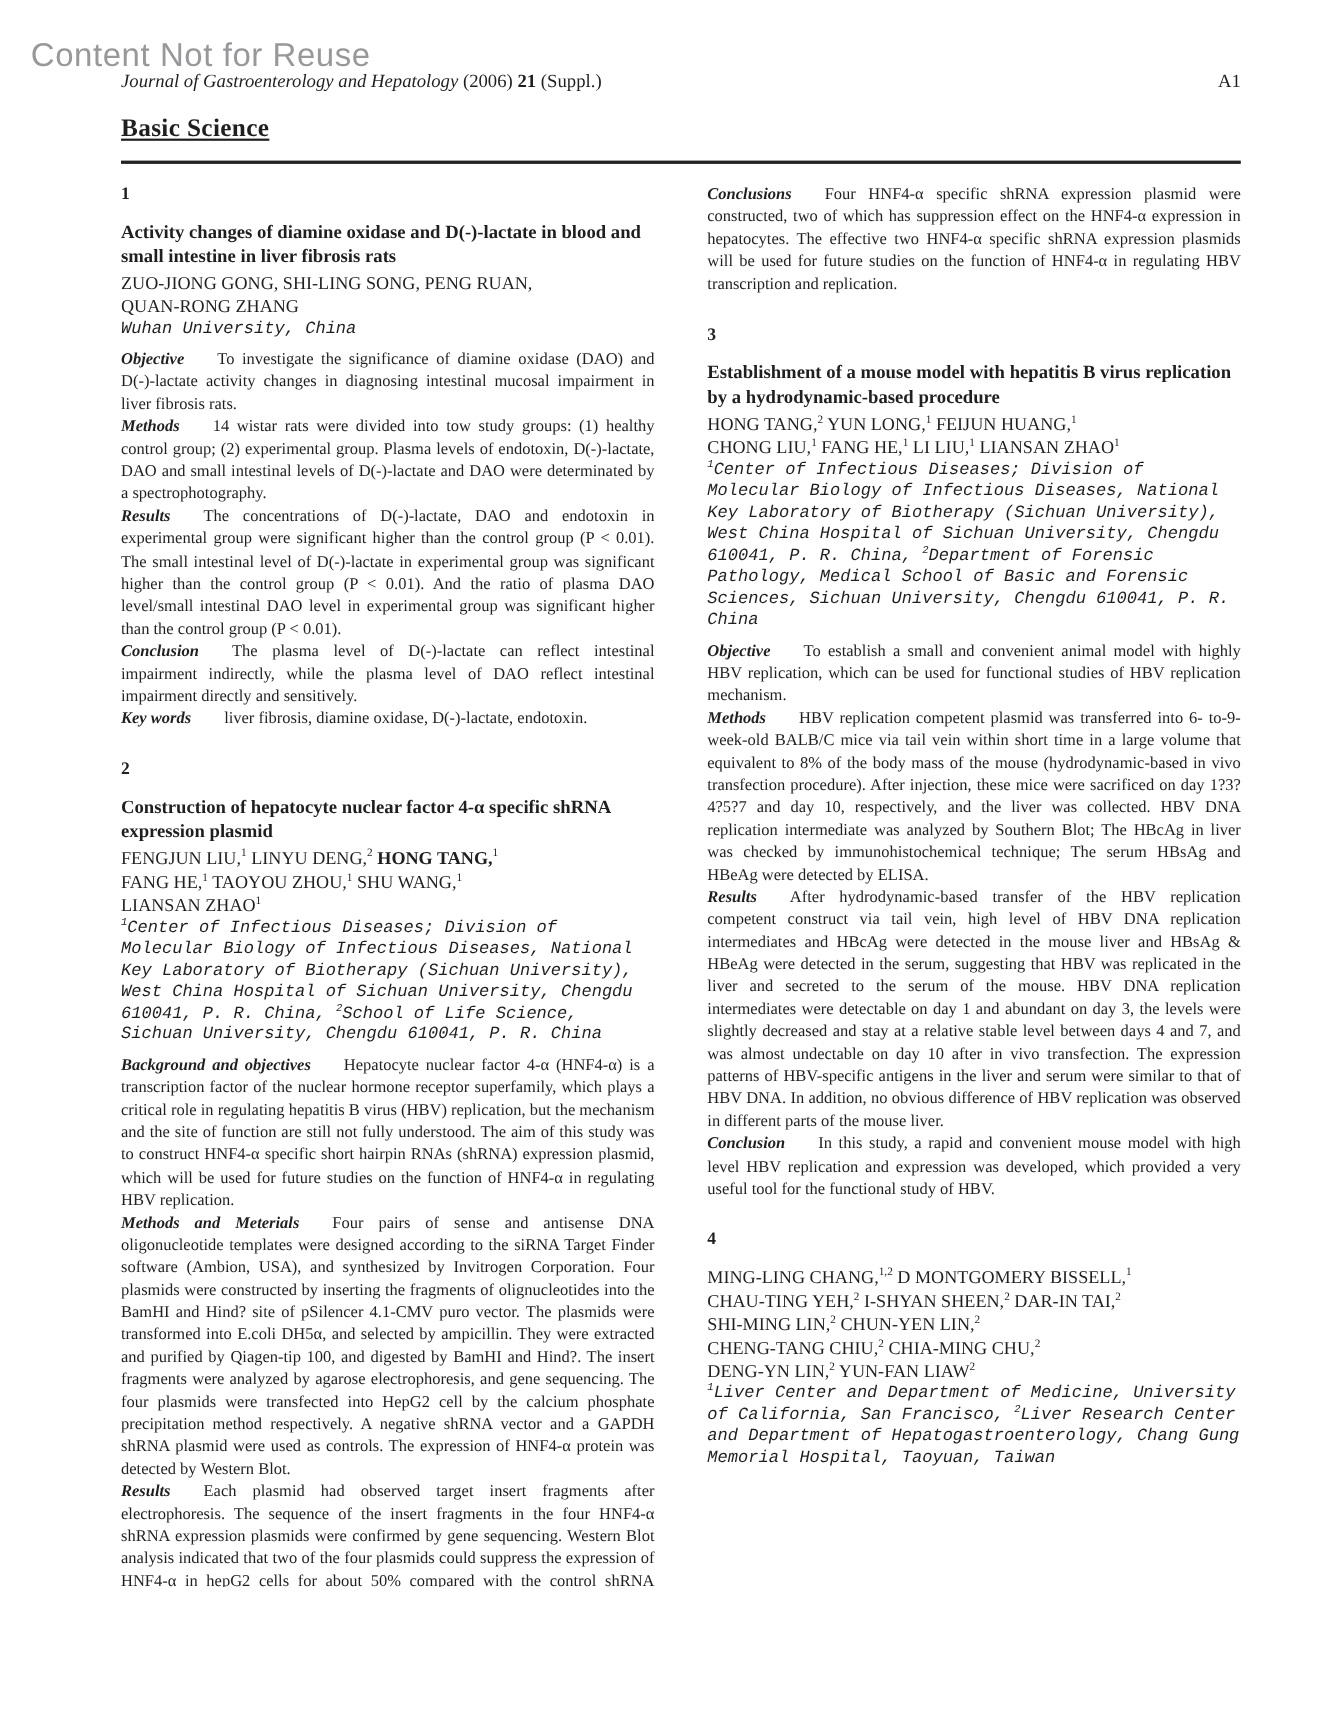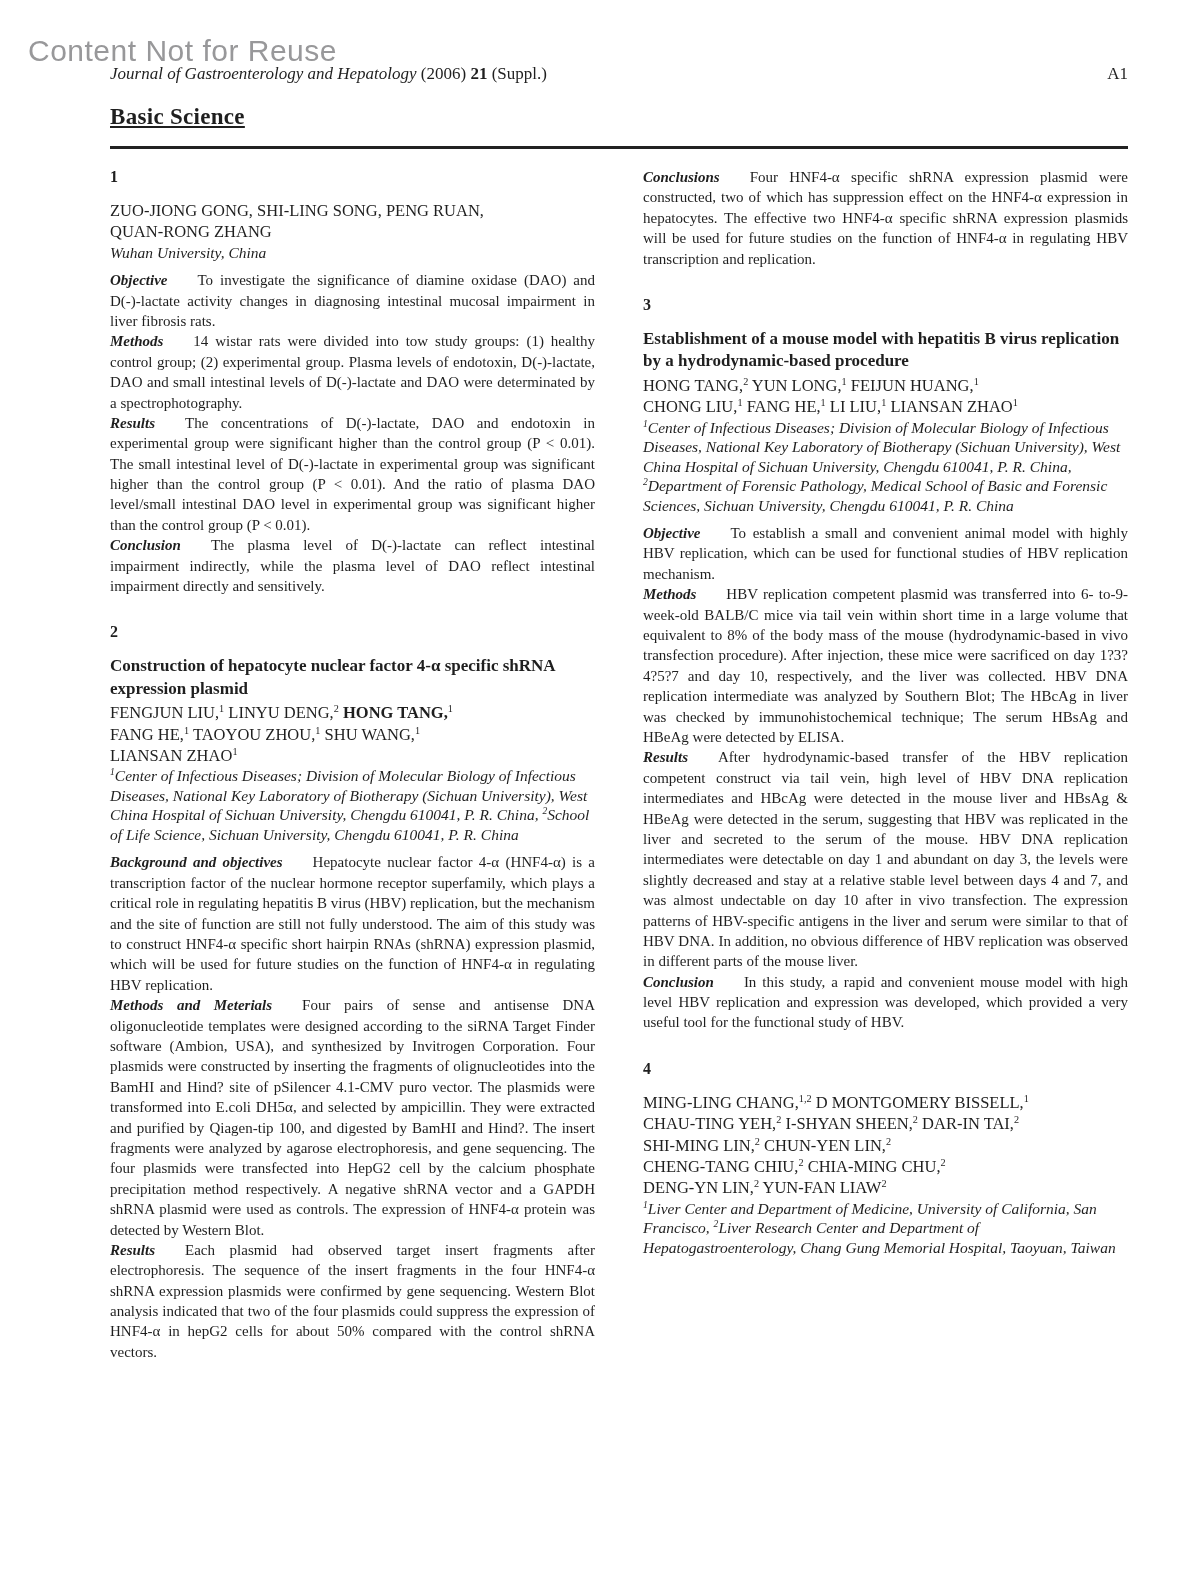--- a/index.html
+++ b/index.html
@@ -28,21 +28,21 @@
     position:absolute;left:110px;top:167px;width:1018px;
     display:flex;gap:48px;
   }
   .col{width:485px;}
   .abstract{margin:0;}
   .abstract + .abstract{margin-top:26px;}
   .abs-number{font-size:16px;font-weight:bold;margin:0 0 12px 0;line-height:1.3;}
   .abs-title{font-size:17px;font-weight:bold;line-height:1.32;margin:0 0 2px 0;}
   .abs-authors{font-size:16.5px;line-height:1.3;margin:0;}
   .abs-authors .bold{font-weight:bold;}
-  .abs-affiliation{font-size:15.5px;font-style:italic;line-height:1.26;margin:0 0 8px 0;}
+  .abs-affiliation{font-size:15.5px;font-style:italic;line-height:1.26;margin:0 0 8px 0;font-family:Liberation Mono, monospace;}
   .abs-section{margin:0;font-size:15px;line-height:1.36;text-align:justify;}
   .sec-label{font-weight:bold;font-style:italic;margin-right:30px;}
   sup{font-size:0.62em;line-height:0;}
   .footer-bar{position:absolute;left:95px;top:1554px;width:1047px;height:13px;}
 </style>
 </head>
 <body>
 
 <div class="page">
   <div class="watermark" style="color: rgb(152, 152, 154);">Content Not for Reuse</div>
@@ -57,26 +57,28 @@
     <div class="pageno">A1</div>
   </div>
 
   <h1 class="section-title">Basic Science</h1>
   <div class="rule"></div>
 
   <div class="columns">
     <div class="col" id="col-left">
         <div class="abstract">
           <div class="abs-number">1</div>
+          <div class="abs-title">Activity changes of diamine oxidase and D(-)-lactate in blood and small intestine in liver fibrosis rats</div>
           <div class="abs-authors"><span class="author">ZUO-JIONG GONG,</span> <span class="author">SHI-LING SONG,</span> <span class="author">PENG RUAN,</span> <br><span class="author">QUAN-RONG ZHANG</span> </div>
           <div class="abs-affiliation"><span>Wuhan University, China</span></div>
           <p class="abs-section"><span class="sec-label">Objective</span><span class="sec-text">To investigate the significance of diamine oxidase (DAO) and D(-)-lactate activity changes in diagnosing intestinal mucosal impairment in liver fibrosis rats.</span></p>
           <p class="abs-section"><span class="sec-label">Methods</span><span class="sec-text">14 wistar rats were divided into tow study groups: (1) healthy control group; (2) experimental group. Plasma levels of endotoxin, D(-)-lactate, DAO and small intestinal levels of D(-)-lactate and DAO were determinated by a spectrophotography.</span></p>
           <p class="abs-section"><span class="sec-label">Results</span><span class="sec-text">The concentrations of D(-)-lactate, DAO and endotoxin in experimental group were significant higher than the control group (P &lt; 0.01). The small intestinal level of D(-)-lactate in experimental group was significant higher than the control group (P &lt; 0.01). And the ratio of plasma DAO level/small intestinal DAO level in experimental group was significant higher than the control group (P &lt; 0.01).</span></p>
           <p class="abs-section"><span class="sec-label">Conclusion</span><span class="sec-text">The plasma level of D(-)-lactate can reflect intestinal impairment indirectly, while the plasma level of DAO reflect intestinal impairment directly and sensitively.</span></p>
+          <p class="abs-section"><span class="sec-label">Key words</span><span class="sec-text">liver fibrosis, diamine oxidase, D(-)-lactate, endotoxin.</span></p>
         </div>
         <div class="abstract">
           <div class="abs-number">2</div>
           <div class="abs-title">Construction of hepatocyte nuclear factor 4-α specific shRNA expression plasmid</div>
           <div class="abs-authors"><span class="author">FENGJUN LIU,</span><sup>1</sup> <span class="author">LINYU DENG,</span><sup>2</sup> <span class="author bold">HONG TANG,</span><sup>1</sup> <br><span class="author">FANG HE,</span><sup>1</sup> <span class="author">TAOYOU ZHOU,</span><sup>1</sup> <span class="author">SHU WANG,</span><sup>1</sup> <br><span class="author">LIANSAN ZHAO</span><sup>1</sup> </div>
           <div class="abs-affiliation"><sup>1</sup><span>Center of Infectious Diseases; Division of Molecular Biology of Infectious Diseases, National Key Laboratory of Biotherapy (Sichuan University), West China Hospital of Sichuan University, Chengdu 610041, P. R. China, </span><sup>2</sup><span>School of Life Science, Sichuan University, Chengdu 610041, P. R. China</span></div>
           <p class="abs-section"><span class="sec-label">Background and objectives</span><span class="sec-text">Hepatocyte nuclear factor 4-α (HNF4-α) is a transcription factor of the nuclear hormone receptor superfamily, which plays a critical role in regulating hepatitis B virus (HBV) replication, but the mechanism and the site of function are still not fully understood. The aim of this study was to construct HNF4-α specific short hairpin RNAs (shRNA) expression plasmid, which will be used for future studies on the function of HNF4-α in regulating HBV replication.</span></p>
           <p class="abs-section"><span class="sec-label">Methods and Meterials</span><span class="sec-text">Four pairs of sense and antisense DNA oligonucleotide templates were designed according to the siRNA Target Finder software (Ambion, USA), and synthesized by Invitrogen Corporation. Four plasmids were constructed by inserting the fragments of olignucleotides into the BamHI and Hind? site of pSilencer 4.1-CMV puro vector. The plasmids were transformed into E.coli DH5α, and selected by ampicillin. They were extracted and purified by Qiagen-tip 100, and digested by BamHI and Hind?. The insert fragments were analyzed by agarose electrophoresis, and gene sequencing. The four plasmids were transfected into HepG2 cell by the calcium phosphate precipitation method respectively. A negative shRNA vector and a GAPDH shRNA plasmid were used as controls. The expression of HNF4-α protein was detected by Western Blot.</span></p>
           <p class="abs-section"><span class="sec-label">Results</span><span class="sec-text">Each plasmid had observed target insert fragments after electrophoresis. The sequence of the insert fragments in the four HNF4-α shRNA expression plasmids were confirmed by gene sequencing. Western Blot analysis indicated that two of the four plasmids could suppress the expression of HNF4-α in hepG2 cells for about 50% compared with the control shRNA vectors.</span></p>
         </div>

